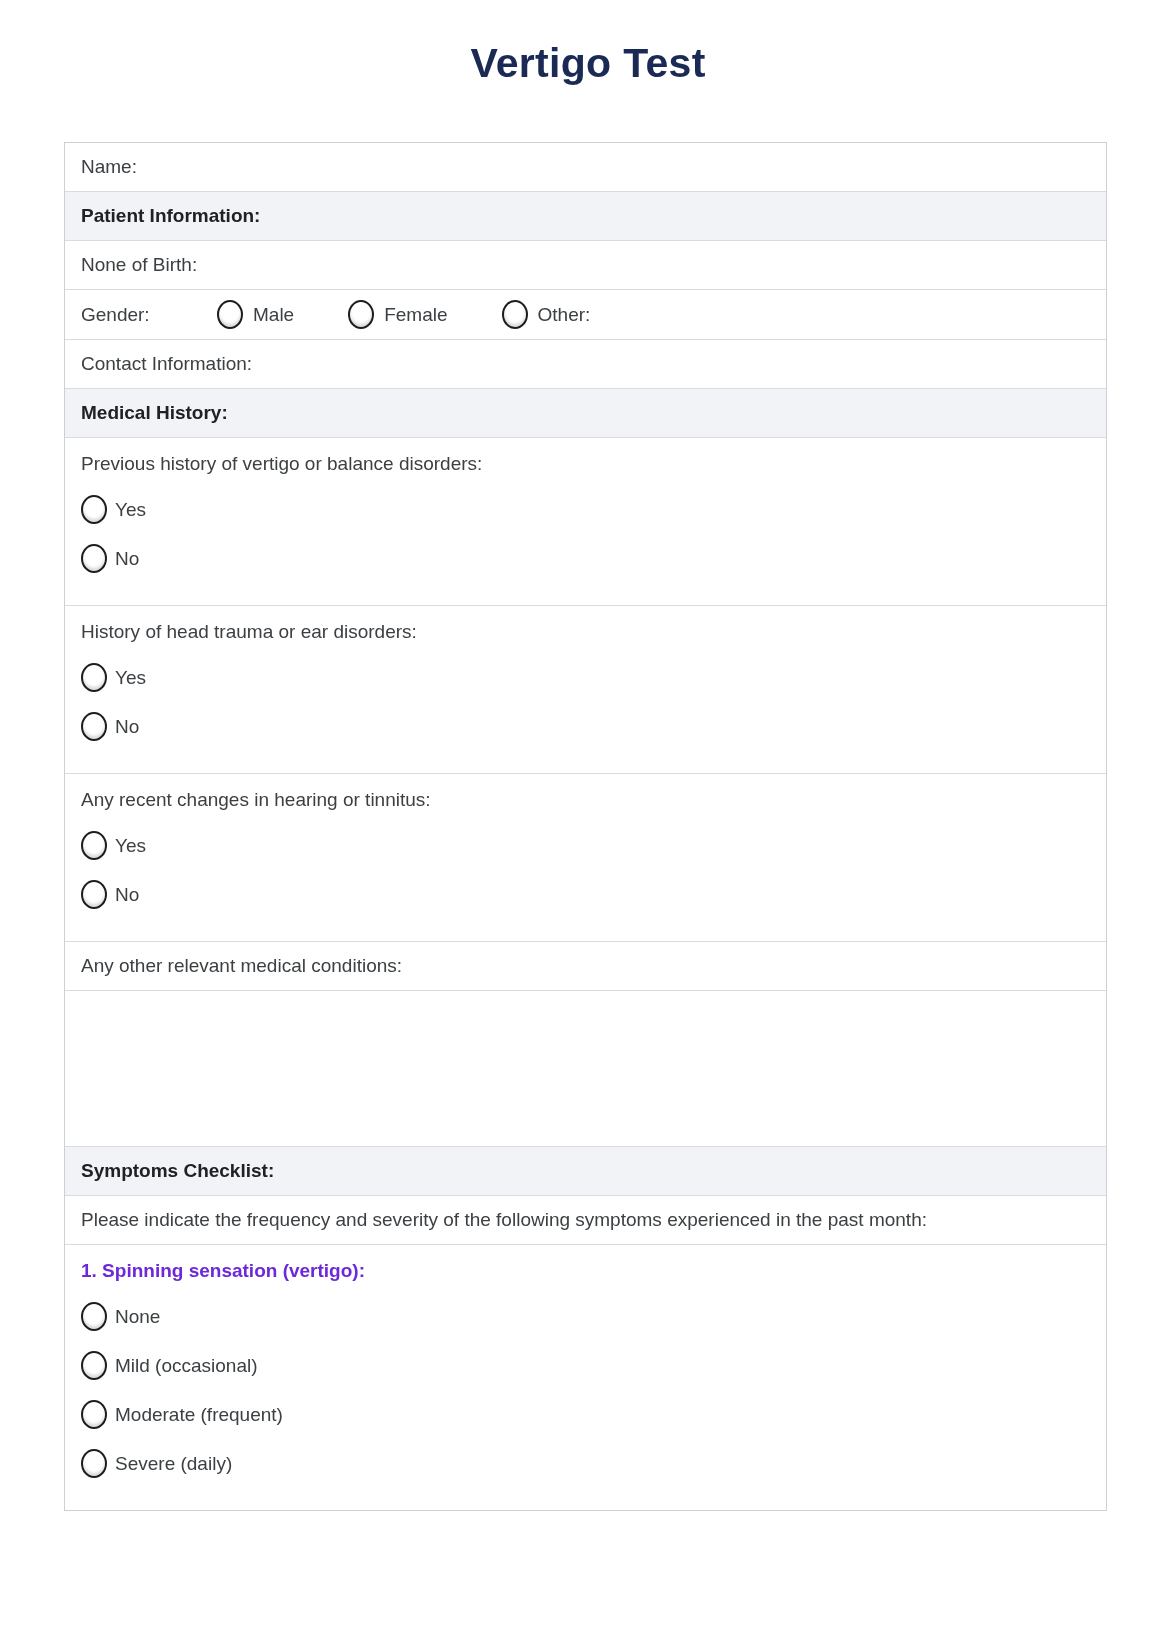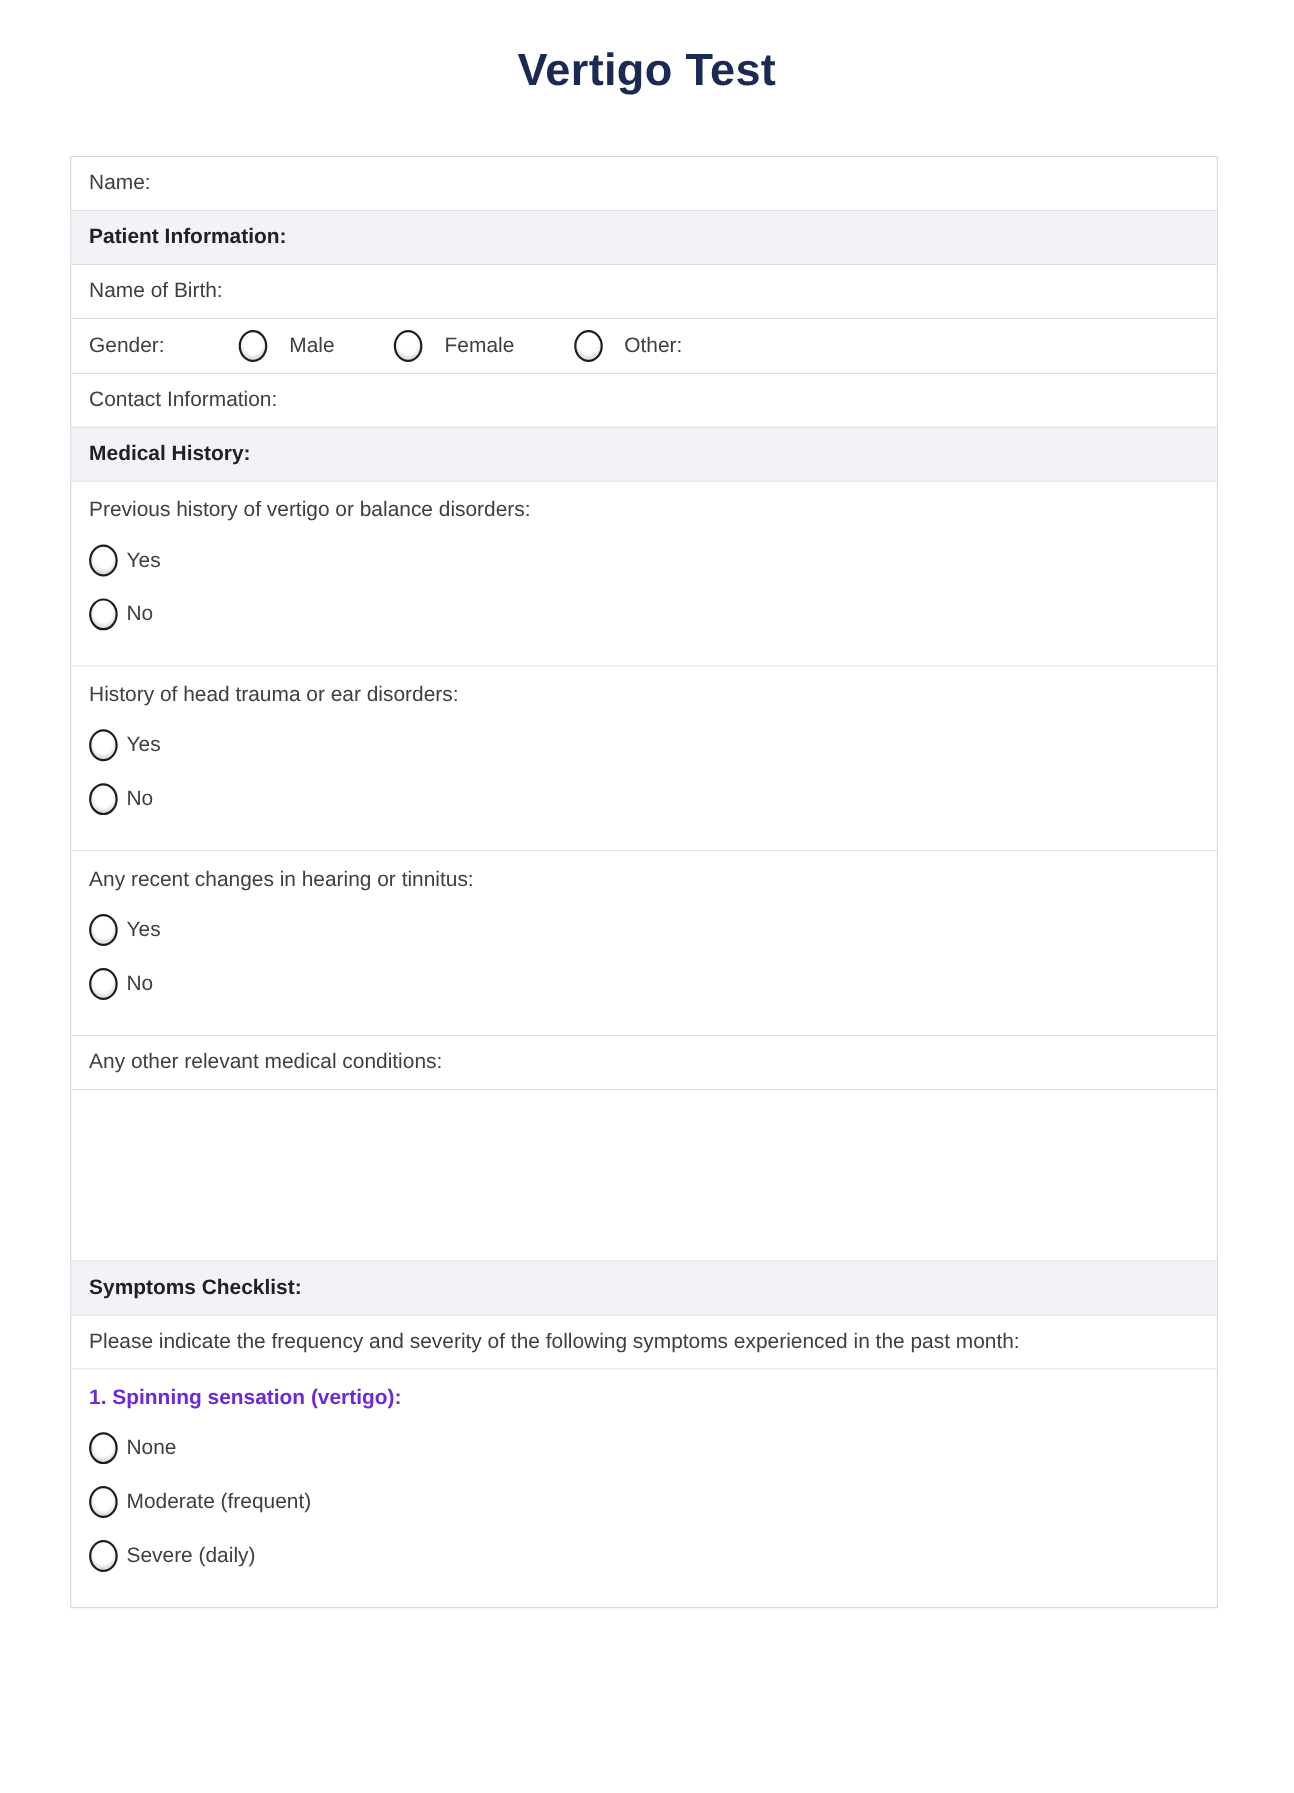--- a/index.html
+++ b/index.html
@@ -66,21 +66,21 @@
   .gender-row {
     display: flex;
     align-items: center;
     padding: 10px 16px;
     min-height: 50px;
   }
   .gender-label { width: 136px; flex: none; }
   .gender-option {
     display: flex;
     align-items: center;
-    gap: 20px;
+    gap: 10px;
     margin-top: 0;
   }
   .gender-option + .gender-option { margin-left: 54px; }
   .blank-row { height: 156px; }
   .field-row { min-height: 48px; }
 </style>
 </head>
 <body>
 
 <h1 class="page-title">Vertigo Test</h1>
@@ -89,21 +89,21 @@
 
   <div class="row field-row">
     <span>Name:</span>
   </div>
 
   <div class="row section-header">
     <span>Patient Information:</span>
   </div>
 
   <div class="row field-row">
-    <span>Name of Birth:</span>
+    <span>None of Birth:</span>
   </div>
 
   <div class="row gender-row">
     <span class="gender-label">Gender:</span>
     <span class="radio-option gender-option">
       <span class="radio"></span>
       <span>Male</span>
     </span>
     <span class="radio-option gender-option">
       <span class="radio"></span>
@@ -174,20 +174,24 @@
   </div>
 
   <div class="row q-row">
     <div class="q-label bold">1. Spinning sensation (vertigo):</div>
     <div class="radio-option">
       <span class="radio"></span>
       <span>None</span>
     </div>
     <div class="radio-option">
       <span class="radio"></span>
+      <span>Mild (occasional)</span>
+    </div>
+    <div class="radio-option">
+      <span class="radio"></span>
       <span>Moderate (frequent)</span>
     </div>
     <div class="radio-option">
       <span class="radio"></span>
       <span>Severe (daily)</span>
     </div>
   </div>
 
 </div>
 

